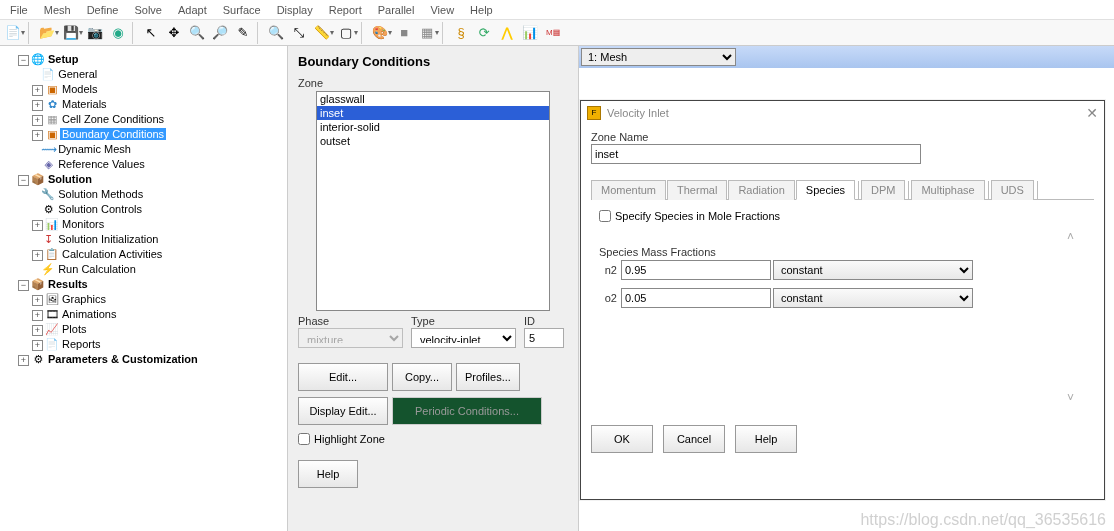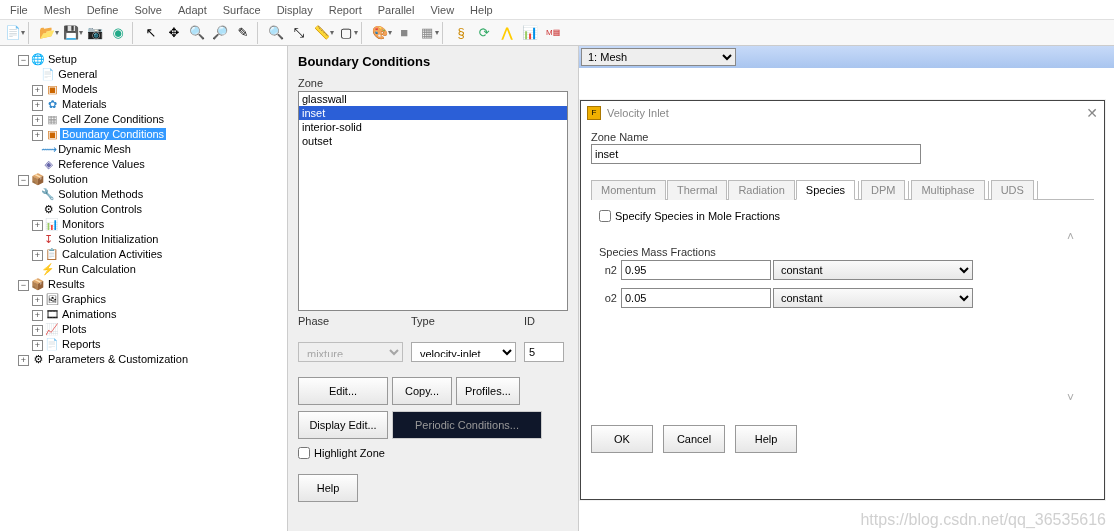--- a/index.html
+++ b/index.html
@@ -10,36 +10,36 @@
 .toolbar .tb-btn{width:22px;height:22px;display:inline-flex;align-items:center;justify-content:center;border:1px solid transparent;border-radius:2px;font-size:13px}
 .toolbar .sep{width:5px;height:22px;border-left:1px solid #ccc;margin:0 2px}
 .tb-dd{font-size:8px;color:#666;margin-left:-4px}
 .main{display:flex;height:487px}
 .tree-pane{width:288px;border-right:1px solid #ccc;padding:6px 4px;background:#fff;overflow:auto}
 .tree ul{list-style:none;padding-left:14px}
 .tree li{white-space:nowrap;line-height:15px;margin:0}
 .tree .tw{display:inline-block;width:11px;height:11px;border:1px solid #888;text-align:center;line-height:9px;font-size:9px;margin-right:2px;color:#555;background:#fff}
 .tree .ic{display:inline-block;width:15px;text-align:center;font-size:11px}
 .tree .lbl{padding:0 2px}
-.tree .cat{font-weight:normal}
+.tree .cat{font-weight:bold}
 .tree .sel{background:#3399ff;color:#fff}
 .bc-pane{width:291px;border-right:1px solid #ccc;background:#efefef;display:flex;flex-direction:column}
 .bc-title{font-weight:bold;font-size:13px;padding:8px 10px 6px;background:#efefef}
 .bc-label{padding:2px 10px 0;color:#333}
-.zone-list{margin:2px 10px;height:220px;background:#fff;border:1px solid #888;overflow:auto}
+.zone-list{margin:2px 28px;height:220px;background:#fff;border:1px solid #888;overflow:auto}
 .zone-list div{padding:0 3px;line-height:14px}
 .zone-list .zsel{background:#2b5fd7;color:#fff}
 .pz-row{display:flex;gap:8px;padding:2px 10px;align-items:flex-end}
-.pz-col{display:flex;flex-direction:column;gap:15px}
+.pz-col{display:flex;flex-direction:column;gap:1px}
 .pz-col label{color:#333}
 .pz-disabled{color:#999}
 .sel-inp{border:1px solid #aaa;background:#fff;padding:4px;height:20px}
 .sel-inp[disabled]{background:#efefef;color:#888}
 .btn{border:1px solid #999;background:linear-gradient(#fefefe,#e7e7e7);padding:2px 8px;height:28px;min-width:60px}
-.btn[disabled]{color:#999;border-color:#ccc;background:#0f172a}
+.btn[disabled]{color:#999;border-color:#ccc;background:#14532d}
 .btn-row{display:flex;gap:4px;padding:3px 10px;flex-wrap:wrap}
 .chk-row{padding:5px 10px;display:flex;align-items:center;gap:4px}
 .chk-row input{width:12px;height:12px}
 .right-pane{flex:1;background:#fff;display:flex;flex-direction:column}
 .mesh-bar{background:linear-gradient(#c7daf8,#a9c5ef);height:22px;display:flex;align-items:center;padding:0 2px}
 .mesh-sel{width:155px;height:18px;border:1px solid #888;background:#eee;padding:0 2px;font-size:11px}
 .dlg{border:1px solid #444;background:#fff;position:absolute;left:580px;top:100px;width:525px;height:400px;box-shadow:0 0 0 1px rgba(0,0,0,0.05)}
 .dlg-titlebar{height:24px;display:flex;align-items:center;padding:0 6px;gap:6px;background:#fff;border-bottom:0}
 .dlg-titlebar .logo{width:14px;height:14px;background:#f0b000;border:1px solid #aa7700;font-size:8px;text-align:center;line-height:12px}
 .dlg-titlebar .dlg-title{color:#888}

